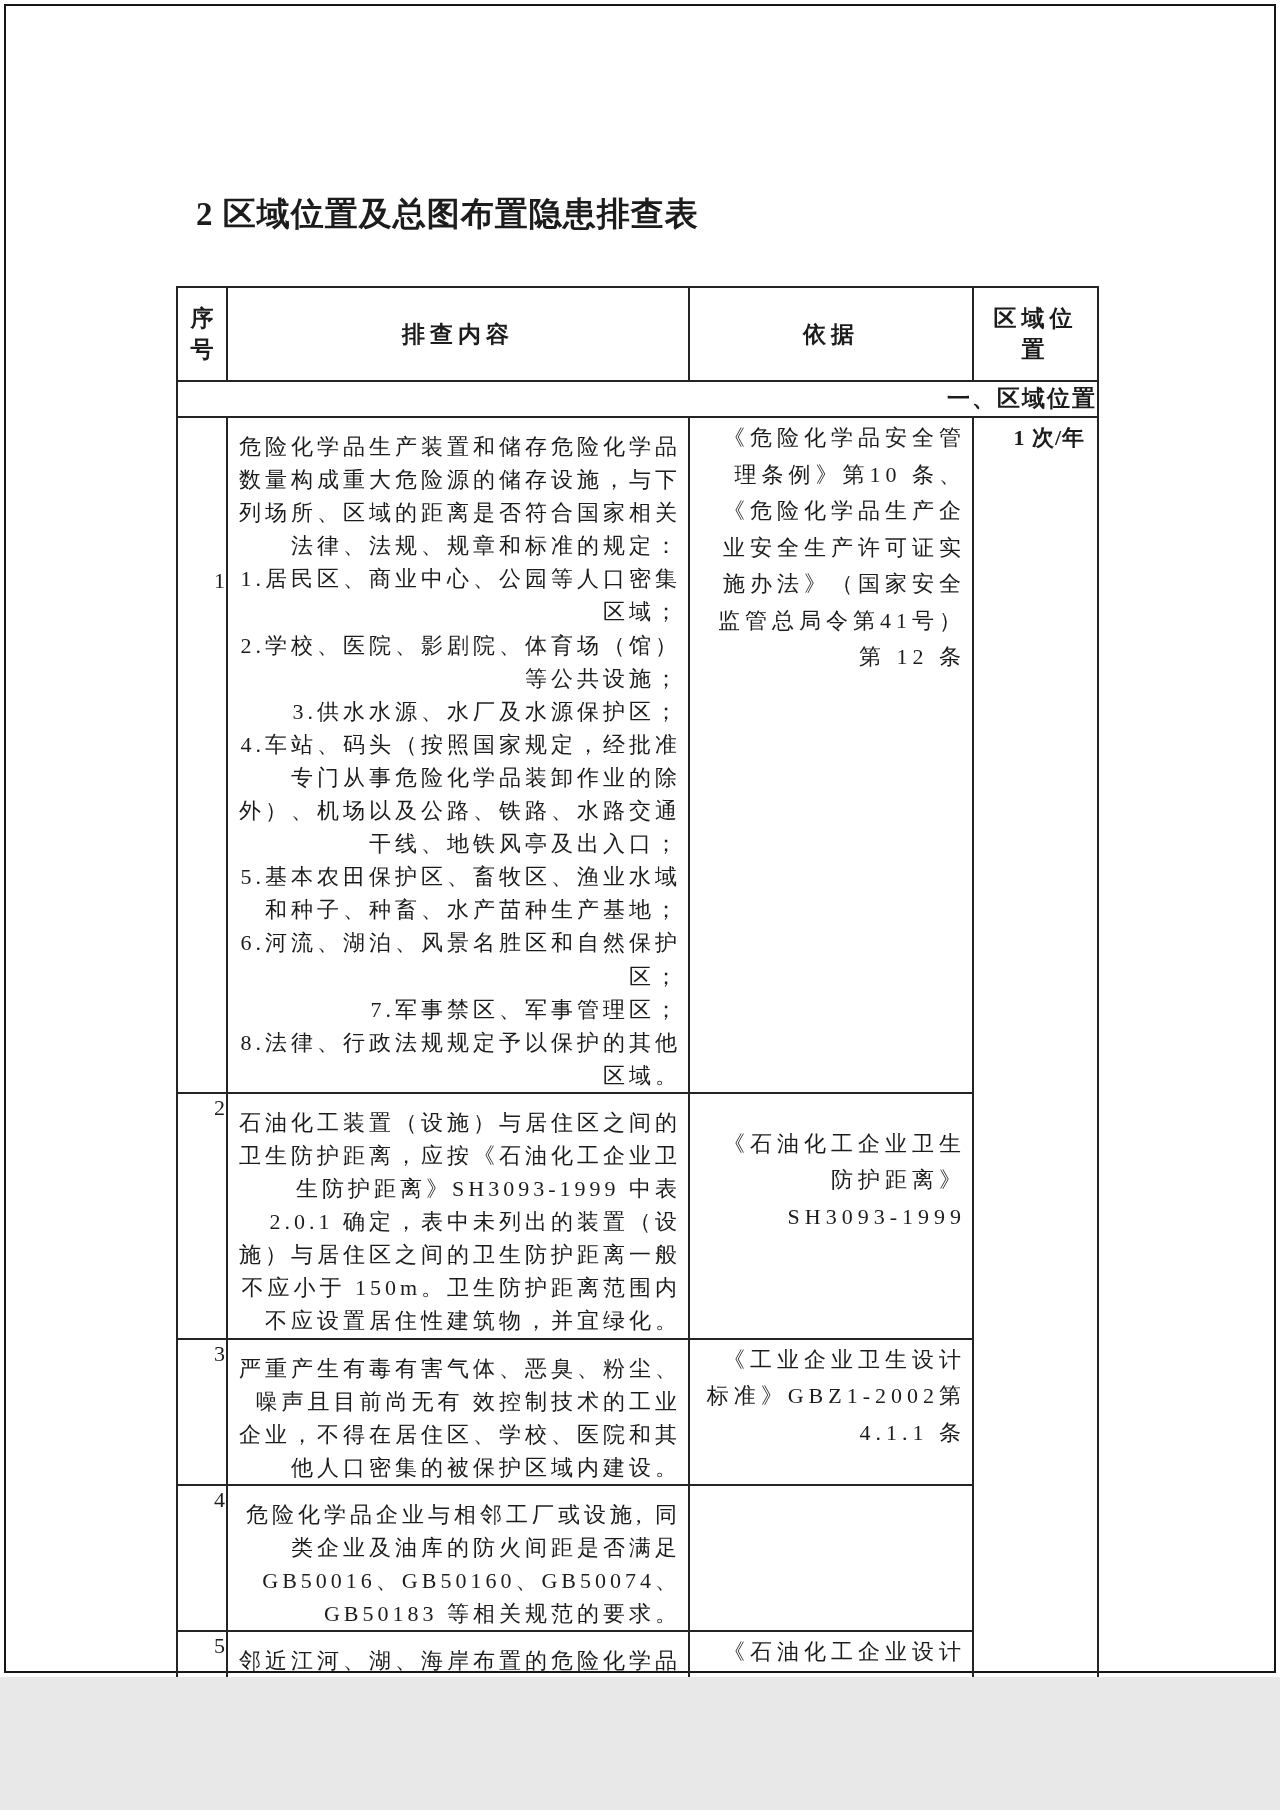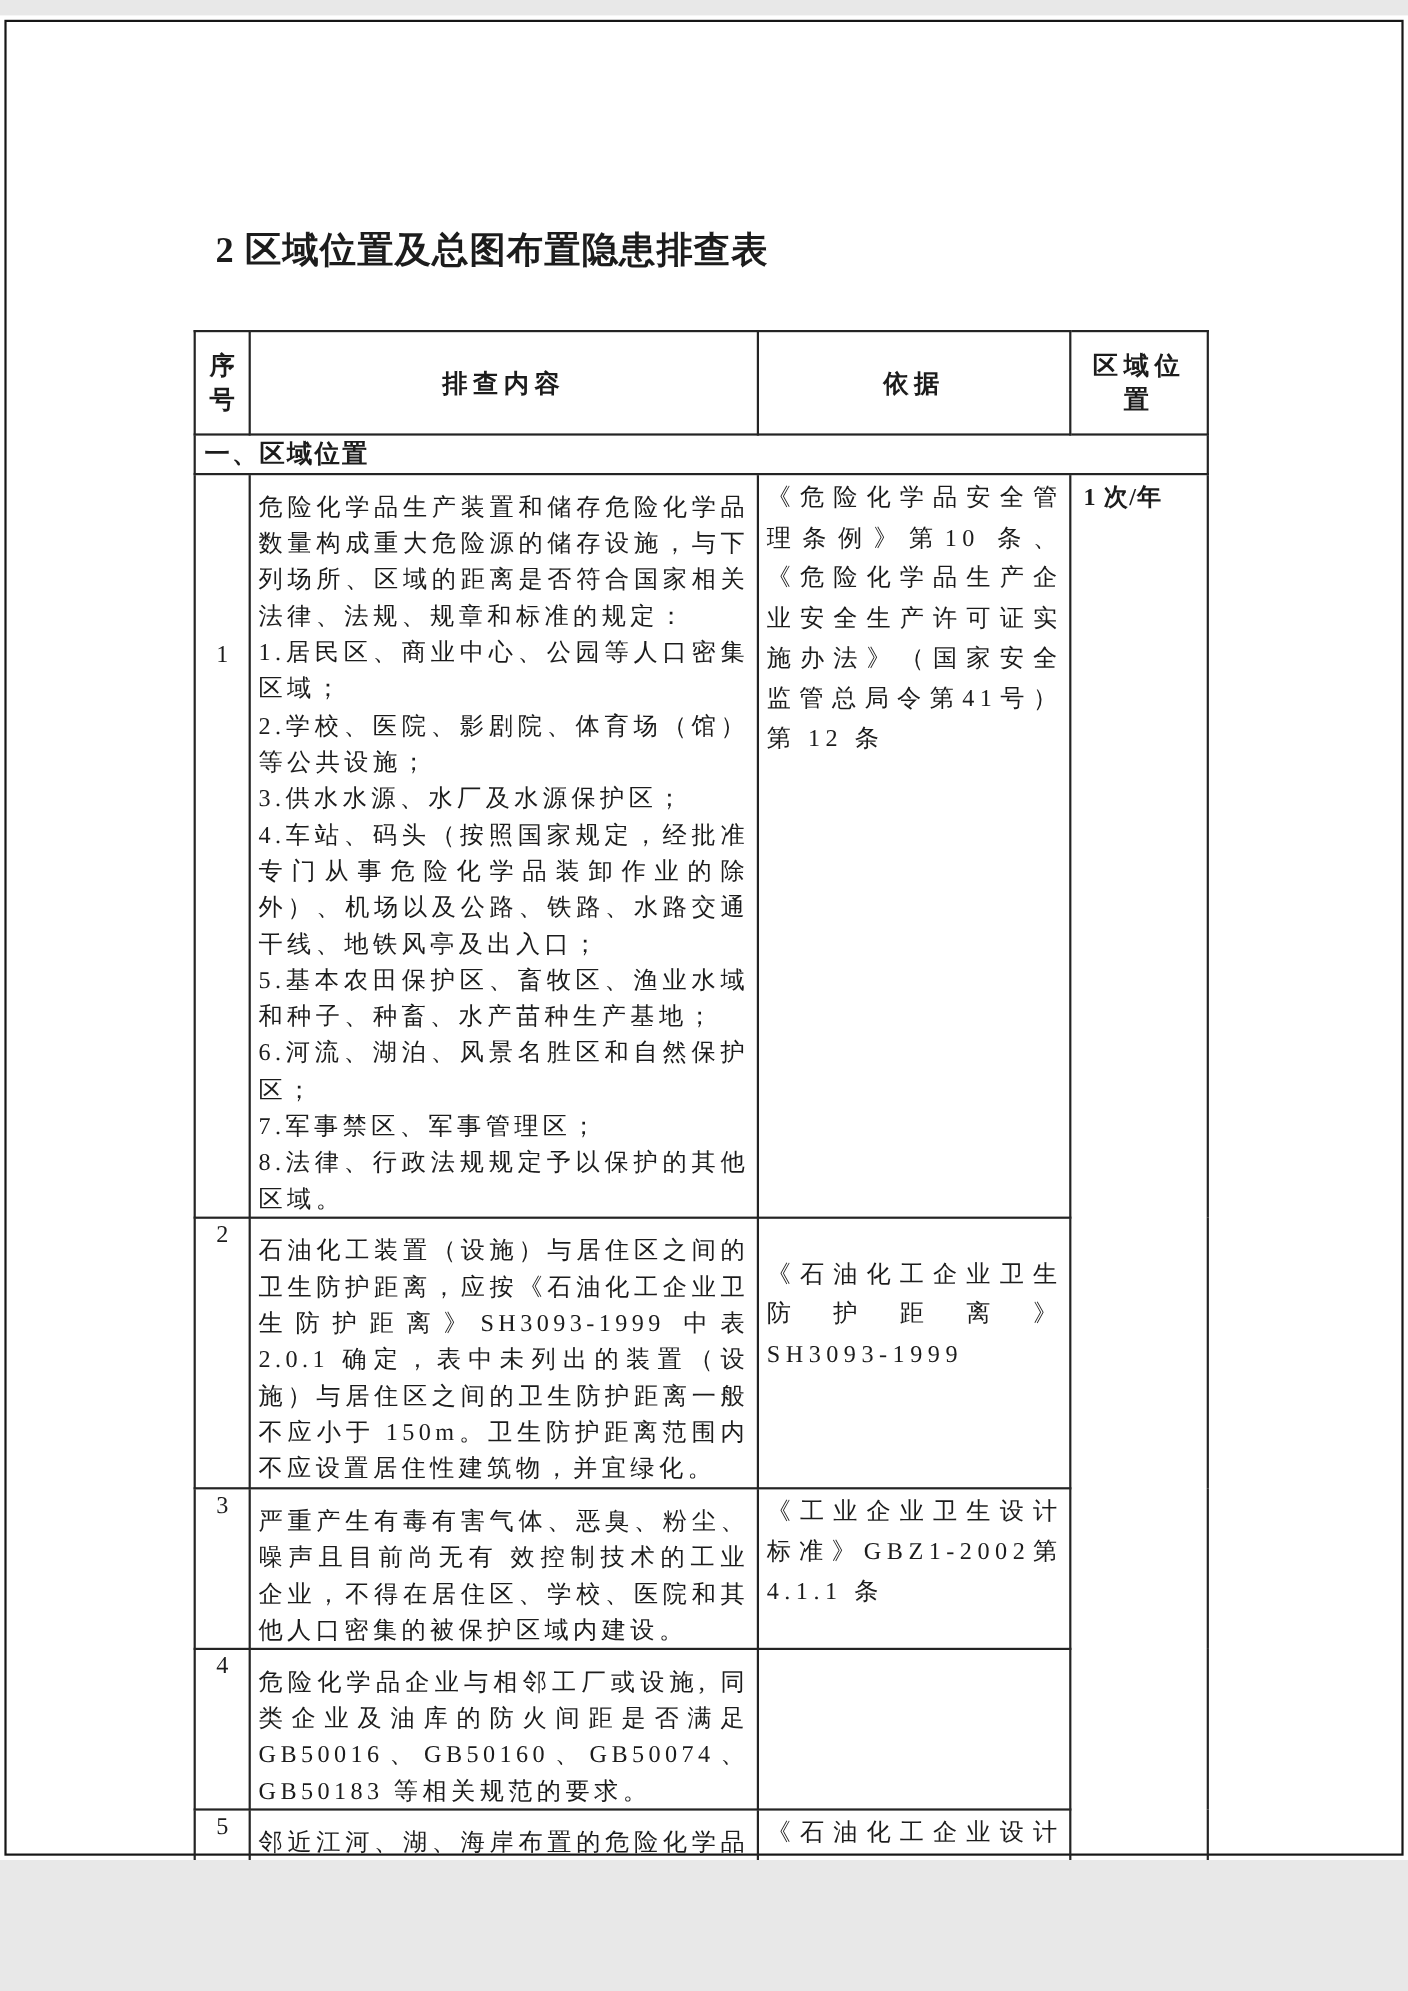--- a/index.html
+++ b/index.html
@@ -3,21 +3,20 @@
 <meta charset="utf-8">
 <style>
   html,body{margin:0;padding:0;background:#e8e8e8;}
   .page{
     position:relative;
     width:1280px;height:1677px;
     background:#ffffff;
     font-family:"Liberation Serif","DejaVu Serif",serif;
     color:#1c1c1c;
     overflow:hidden;
-    margin-top:14px;
   }
   .page-border{
     position:absolute;
     left:4px;top:4px;right:4px;bottom:4px;
     border:2px solid #161616;
     pointer-events:none;
   }
   .doc-title{
     position:absolute;
     left:196px;top:194px;
@@ -33,20 +32,21 @@
     width:921px;
     border-collapse:collapse;
     table-layout:fixed;
   }
   table.checklist td{
     border:2px solid #242424;
     box-sizing:border-box;
     font-size:22px;
     vertical-align:top;
     overflow:hidden;
+    text-align:right;
   }
   tr.hdr{height:70px;}
   tr.hdr td{
     text-align:center;
     vertical-align:middle;
     font-weight:bold;
     font-size:23px;
     line-height:31px;
     padding:0 13px;
     letter-spacing:5px;

